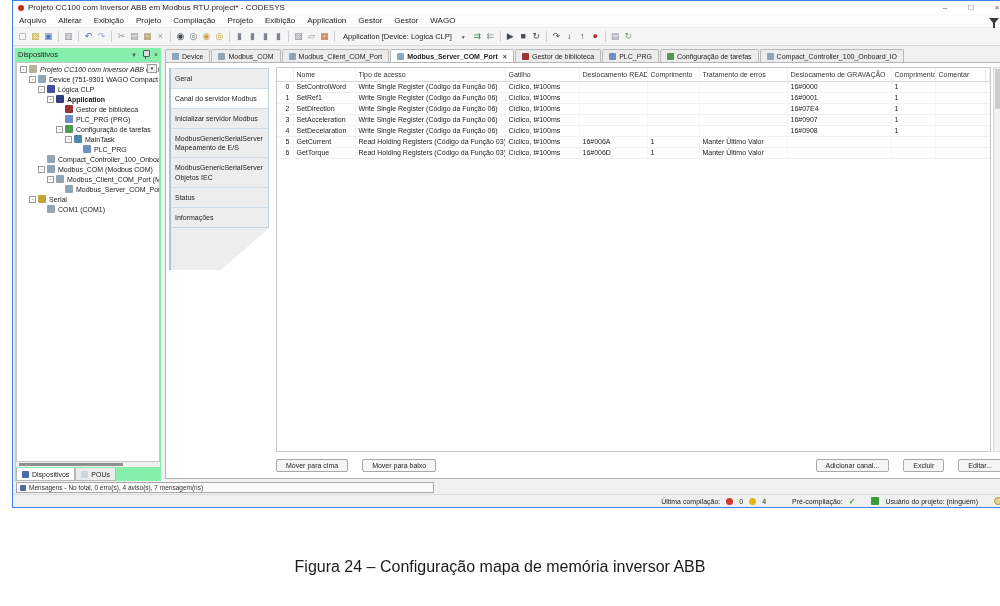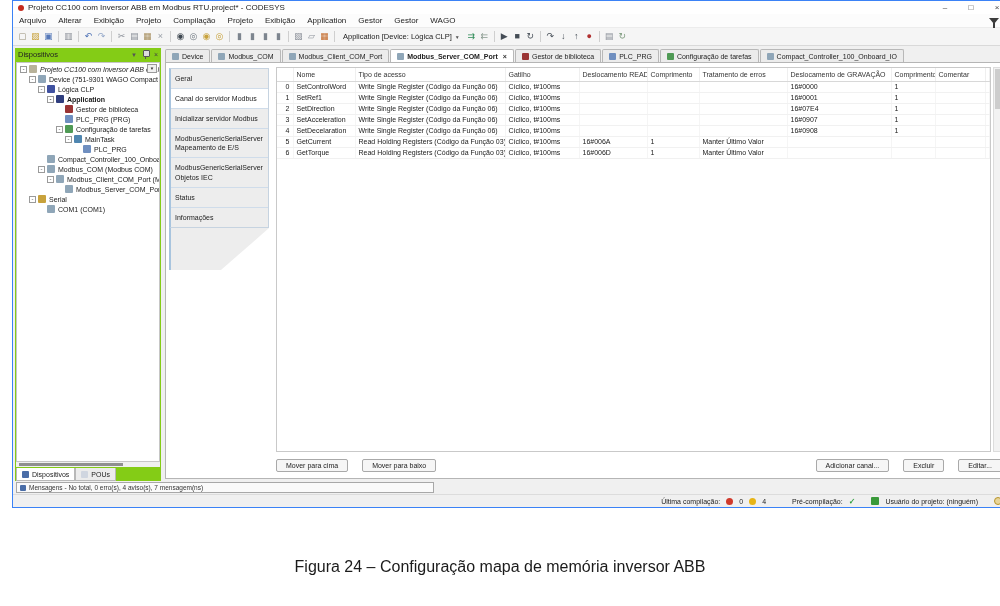--- a/index.html
+++ b/index.html
@@ -13,24 +13,24 @@
   
   .menubar{position:absolute;left:0;top:13px;right:0;height:14px;background:#fcfcfc;display:flex;align-items:center;font-size:8px;color:#222;border-bottom:1px solid #ececec}
   .menu-item{padding:0 6px}
   .funnel{position:absolute;right:10px;top:17px;width:12px;height:12px}
   .funnel::before{content:"";position:absolute;left:1px;top:0;border-left:5px solid transparent;border-right:5px solid transparent;border-top:6px solid #3c3c3c}
   .funnel::after{content:"";position:absolute;left:5px;top:5px;width:2px;height:6px;background:#3c3c3c}
   
   .toolbar{position:absolute;left:0;top:27px;right:0;height:18px;background:#f5f5f5;border-bottom:1px solid #d9d9d9;display:flex;align-items:center;padding-left:3px}
   .tb-icon{width:13px;text-align:center;font-size:9px;line-height:13px;flex:none}
   .tb-sep{width:1px;height:11px;background:#cfcfcf;margin:0 3px;flex:none}
-  .app-selector{display:flex;align-items:center;gap:3px;font-size:7.5px;color:#222;padding:0 5px;white-space:nowrap}
+  .app-selector{display:flex;align-items:center;gap:9px;font-size:7.5px;color:#222;padding:0 5px;white-space:nowrap}
   .sel-arrow{font-size:5px;color:#555}
   
-  .left-panel{position:absolute;left:2px;top:47px;width:146px;bottom:26px;background:#84cc16}
+  .left-panel{position:absolute;left:2px;top:47px;width:146px;bottom:26px;background:#86efac}
   .panel-header{height:13px;display:flex;align-items:center;font-size:7.5px;color:#222;padding:0 3px}
   .panel-header .sp{flex:1}
   .ph-ico{margin-left:5px;color:#555;font-size:6px}
   .pin-icon{width:7px;height:9px;position:relative;display:inline-block;margin-left:5px}
   .pin-icon::before{content:"";position:absolute;top:0;left:1px;width:5px;height:5px;border:1px solid #555;border-radius:1px;background:#ddd}
   .pin-icon::after{content:"";position:absolute;top:6px;left:3px;width:1px;height:3px;background:#555}
   .ph-close{margin-left:5px;color:#444;font-size:7px}
   .tree{position:absolute;top:14px;left:1px;right:1px;bottom:19px;background:#fff;border:1px solid #c6c6c6;overflow:hidden;padding-top:1px}
   .tree-row{height:10px;display:flex;align-items:center;font-size:7px;white-space:nowrap;position:relative;color:#1a1a1a;overflow:hidden}
   .tree-row.bold{font-weight:bold}

